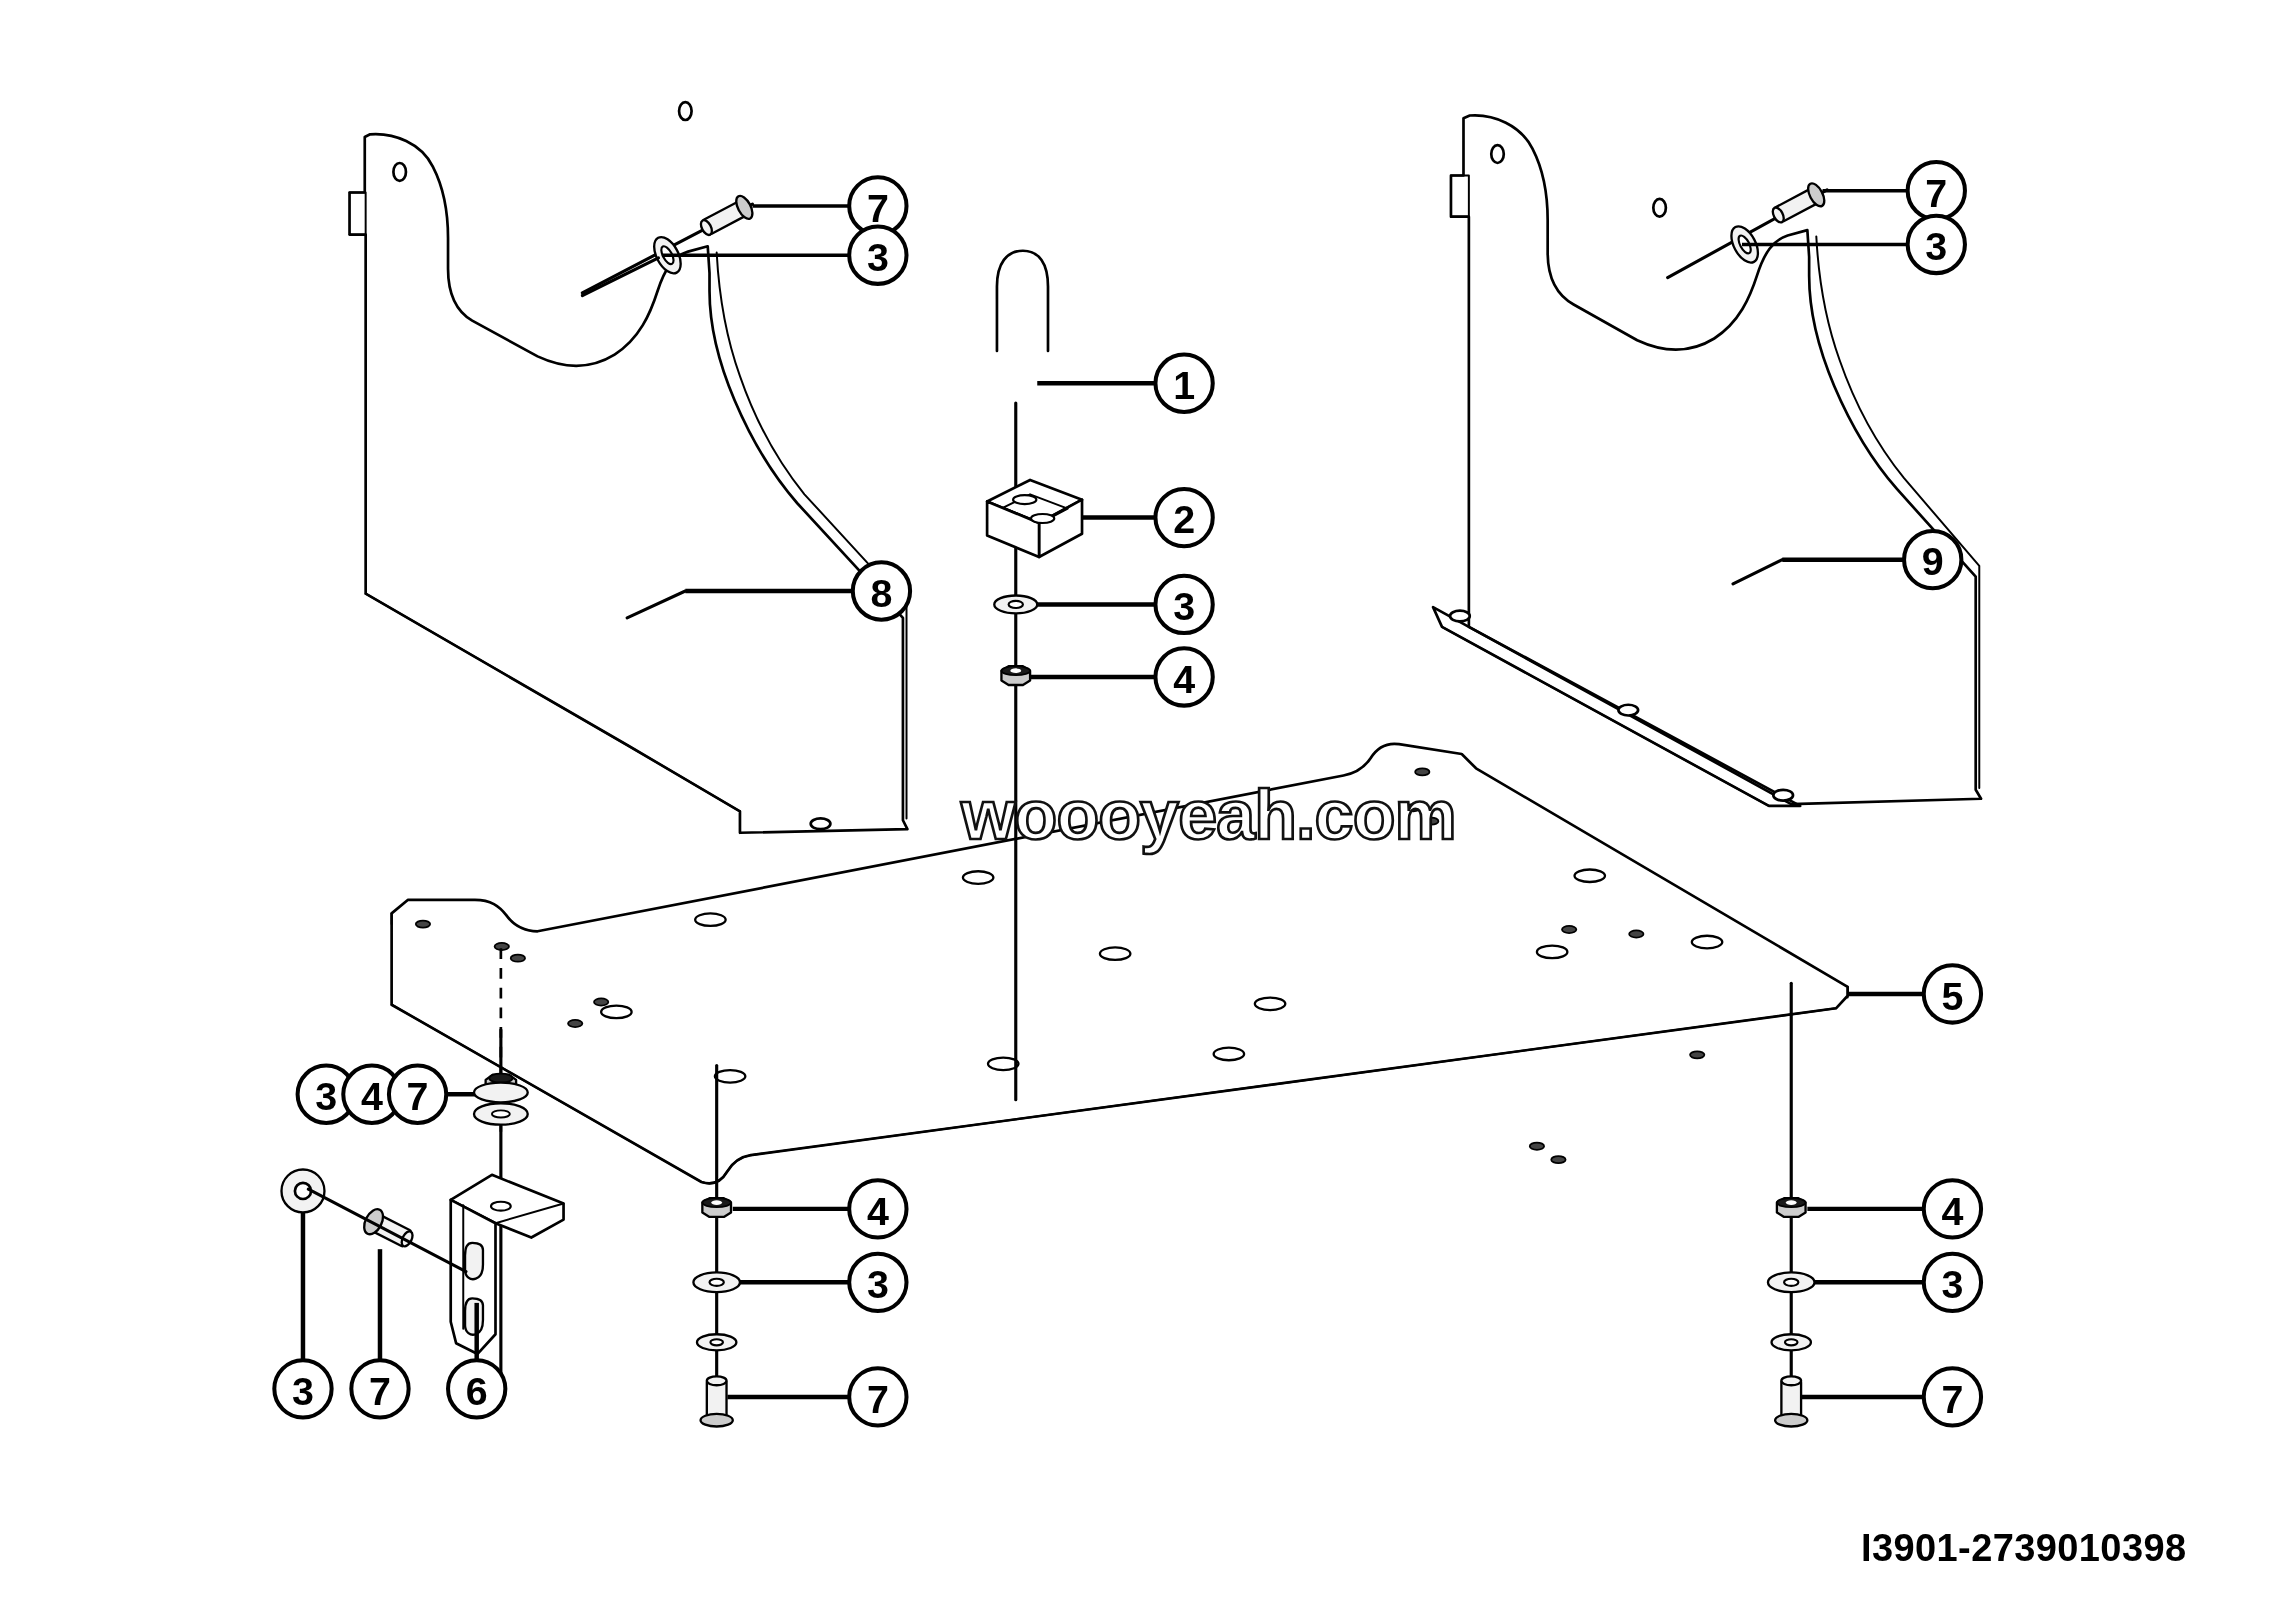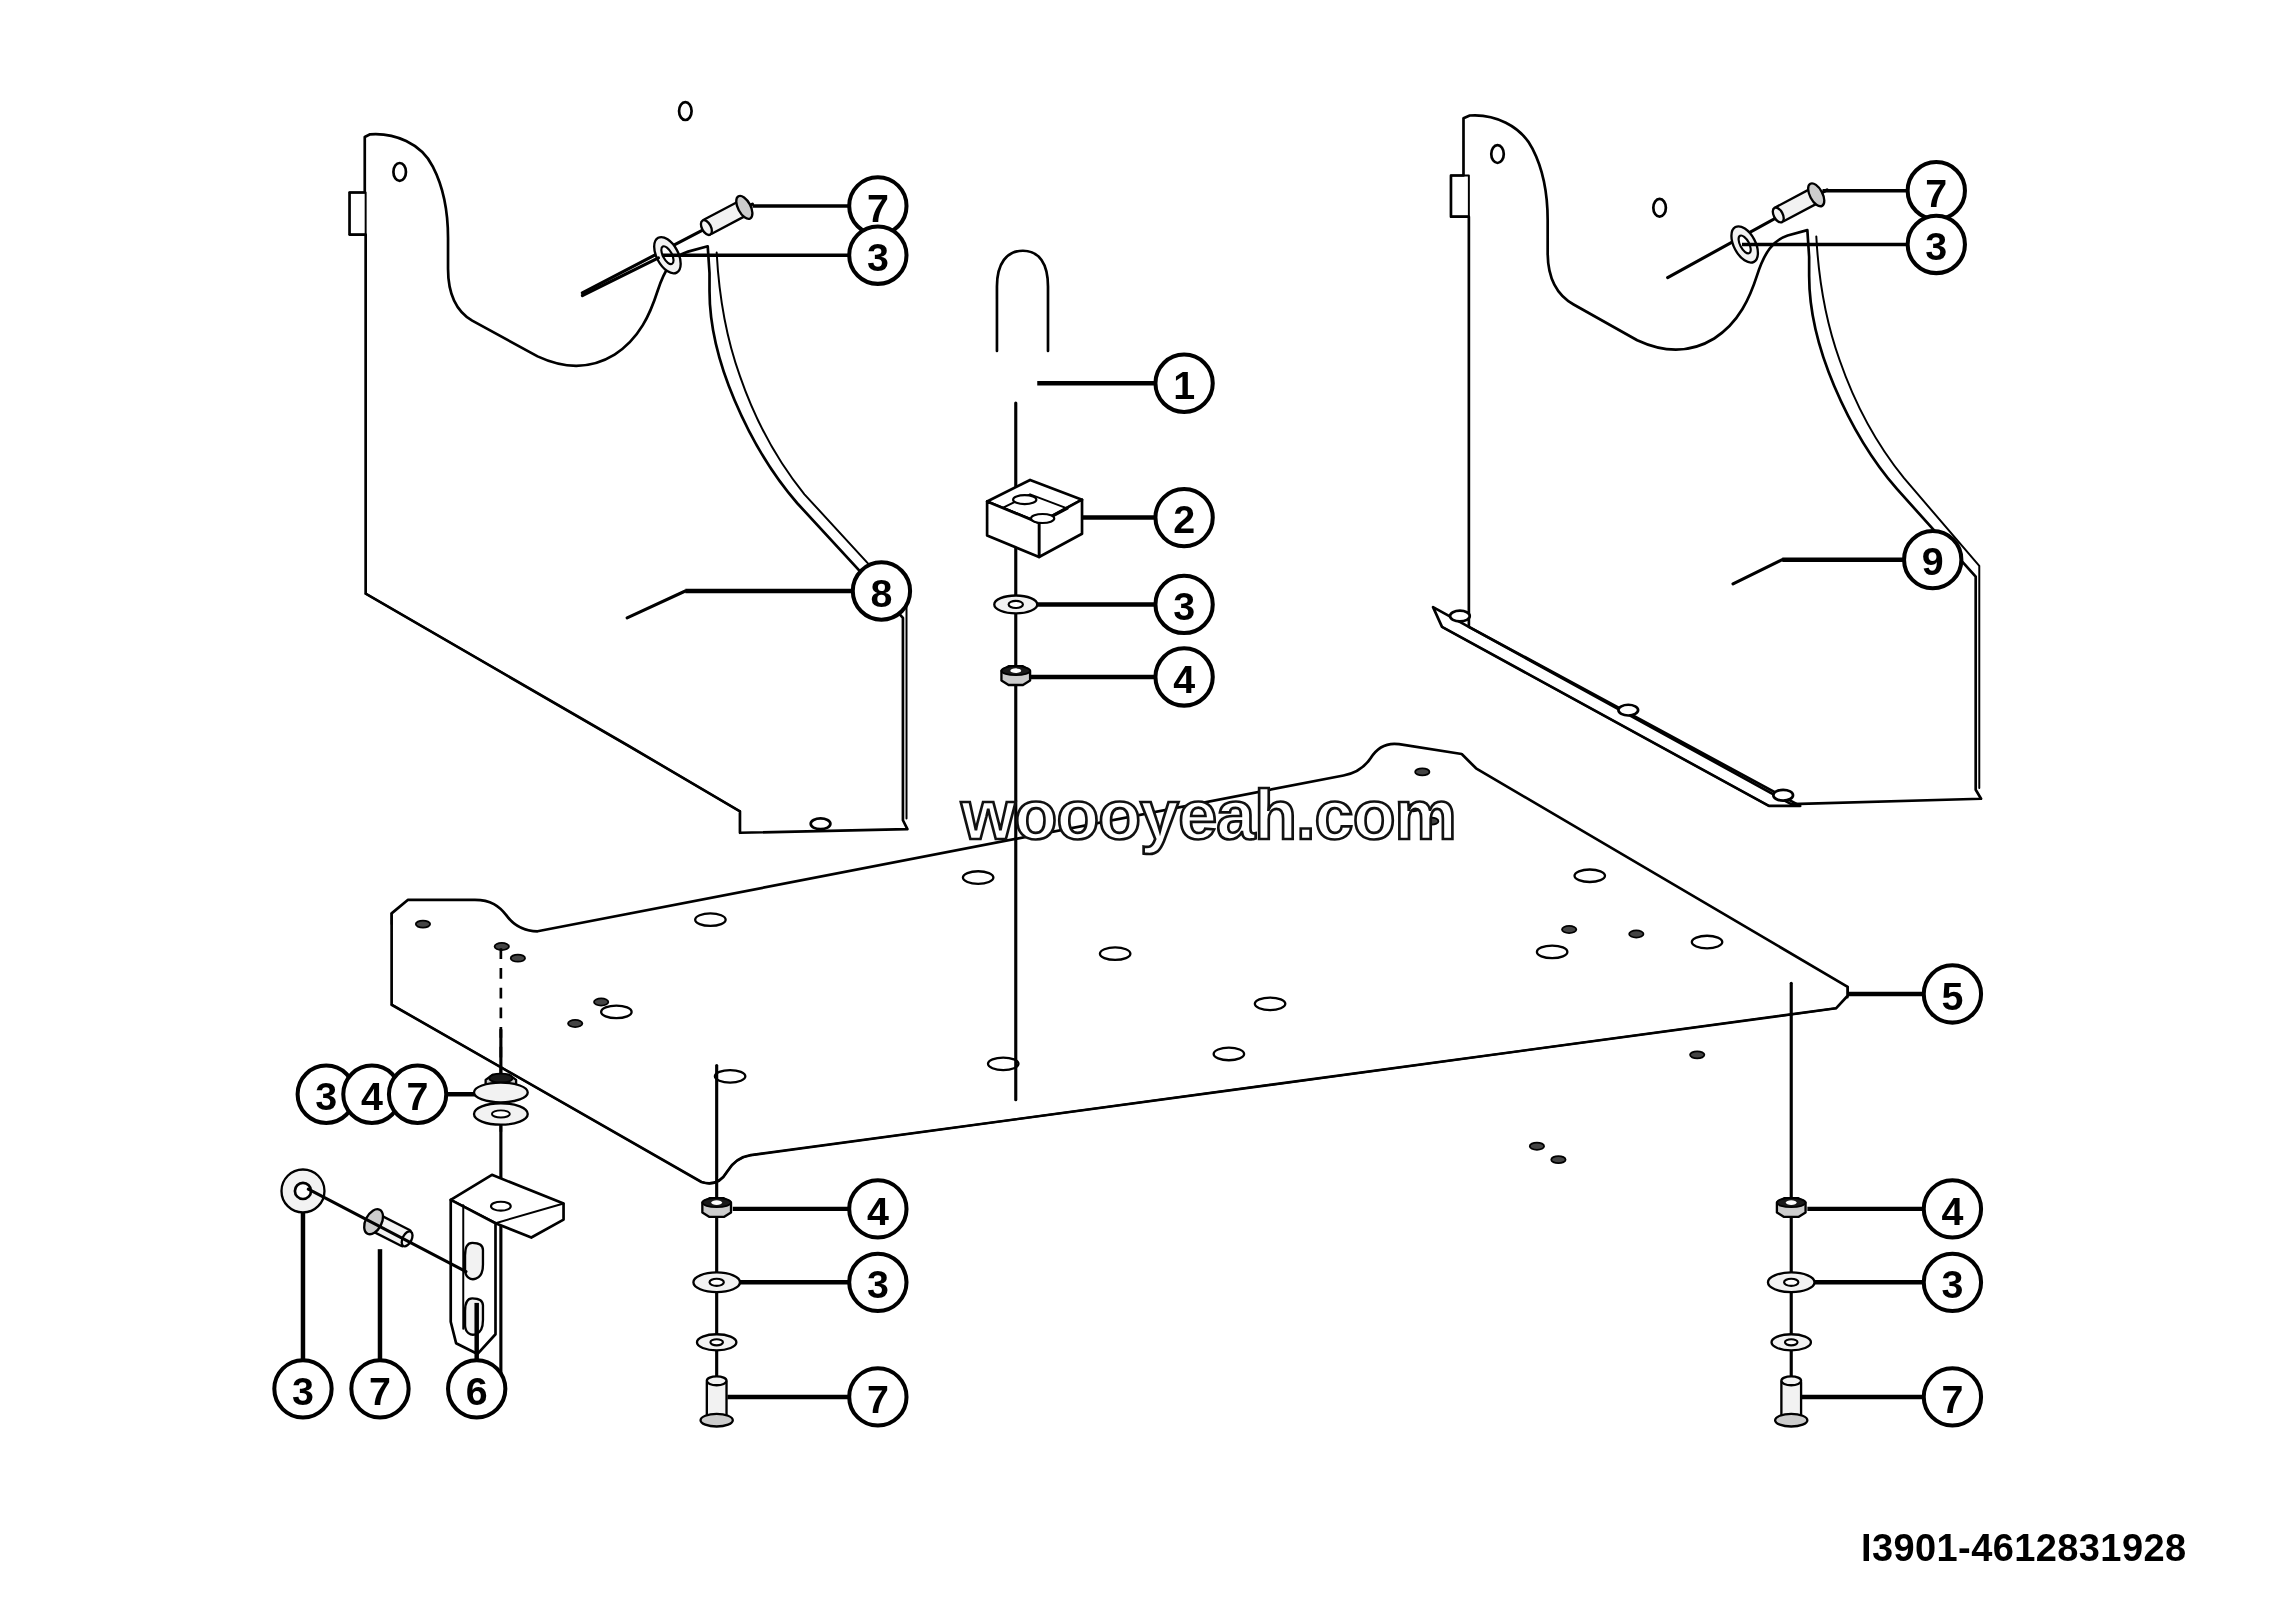--- a/index.html
+++ b/index.html
@@ -517,16 +517,16 @@
         <g>
           <circle class="bubble" cx="2180" cy="1560" r="32"></circle>
           <text class="bubble-txt" x="2180" y="1562">7</text>
         </g>
       </g>
 
   </svg>
 
   <div class="watermark" style="left:913px; top:775px;margin-left:48px;">woooyeah.com</div>
 
-  <div class="partnum" style="left:1861px; top:1527px;">I3901-4612831928</div>
+  <div class="partnum" style="left:1861px; top:1527px;">I3901-2739010398</div>
 
 </div>
 
 
 </body></html>

